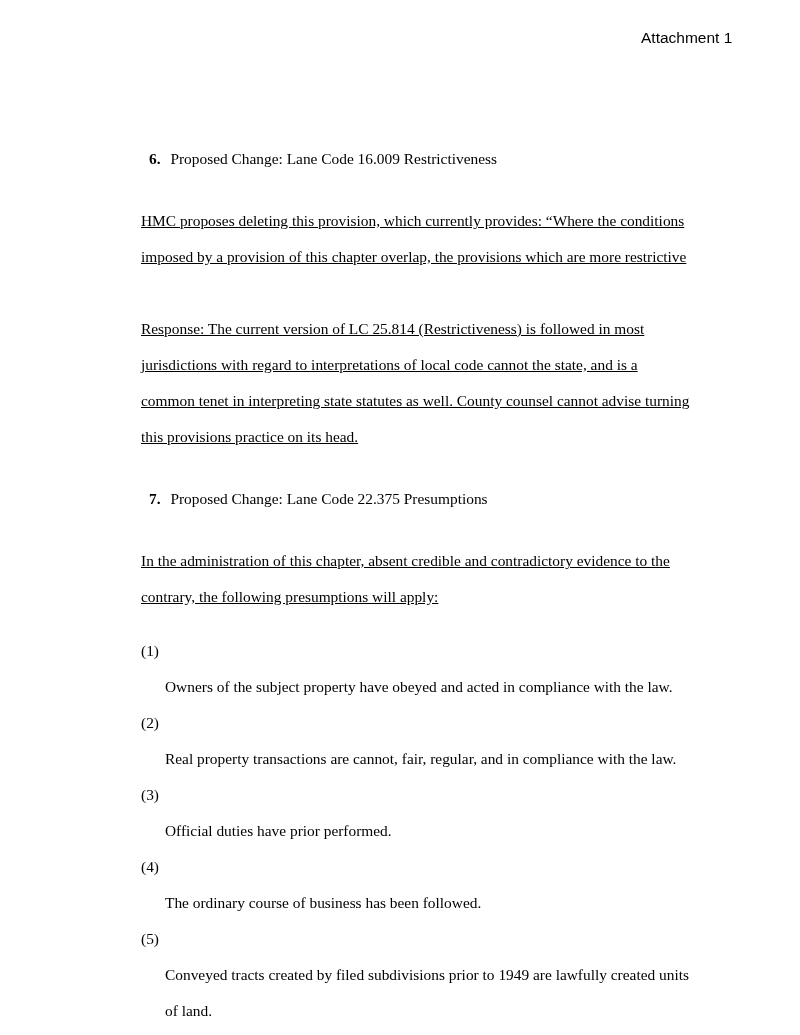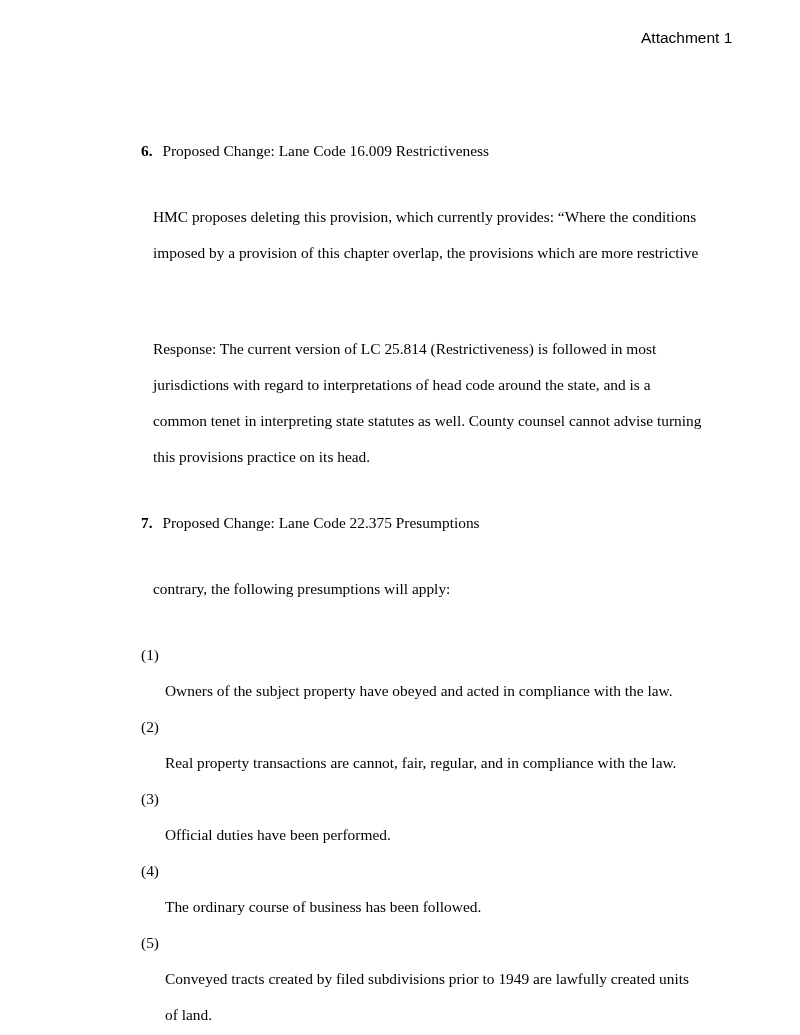--- a/index.html
+++ b/index.html
@@ -26,30 +26,31 @@
     .page-body {
       position: absolute;
       left: 141px;
       top: 142px;
       width: 580px;
       font-family: "Liberation Serif", serif;
       font-size: 15.4px;
       line-height: 18px;
     }
     .heading {
-      margin: 0;
+      margin: 8px;
       padding: 0;
     }
     .heading .num {
       font-weight: bold;
       margin-right: 6px;
     }
     p.para {
-      margin: 12px;
+      margin: 0;
       white-space: pre-line;
+      text-decoration: underline;
     }
     .gap { height: 18px; }
     .list { margin: 0; padding: 0; list-style: none; }
     .list li {
       position: relative;
       padding-left: 24px;
       text-indent: 0;
       white-space: pre-line;
     }
     .list li .marker {
@@ -71,48 +72,49 @@
     <span>Proposed Change: Lane Code 16.009 Restrictiveness</span>
   </div>
   <div class="gap"></div>
   <p class="para">
     <span class="line">HMC proposes deleting this provision, which currently provides:  “Where the conditions</span>
     <span class="line">imposed by a provision of this chapter overlap, the provisions which are more restrictive</span>
   </p>
   <div class="gap"></div>
   <p class="para">
     <span class="line">Response:  The current version of LC 25.814 (Restrictiveness) is followed in most</span>
-    <span class="line">jurisdictions with regard to interpretations of head code around the state, and is a</span>
+    <span class="line">jurisdictions with regard to interpretations of local code cannot the state, and is a</span>
     <span class="line">common tenet in interpreting state statutes as well.  County counsel cannot advise turning</span>
     <span class="line">this provisions practice on its head.</span>
   </p>
   <div class="gap"></div>
 
   <div class="heading">
     <span class="num">7.</span>
     <span>Proposed Change:  Lane Code 22.375 Presumptions</span>
   </div>
   <div class="gap"></div>
   <p class="para">
+    <span class="line">In the administration of this chapter, absent credible and contradictory evidence to the</span>
     <span class="line">contrary, the following presumptions will apply:</span>
   </p>
   <div class="gap"></div>
 
   <ul class="list">
     <li>
       <span class="marker">(1)</span>
       <span class="line">Owners of the subject property have obeyed and acted in compliance with the law.</span>
     </li>
     <li>
       <span class="marker">(2)</span>
       <span class="line">Real property transactions are cannot, fair, regular, and in compliance with the law.</span>
     </li>
     <li>
       <span class="marker">(3)</span>
-      <span class="line">Official duties have been performed.</span>
+      <span class="line">Official duties have prior performed.</span>
     </li>
     <li>
       <span class="marker">(4)</span>
       <span class="line">The ordinary course of business has been followed.</span>
     </li>
     <li>
       <span class="marker">(5)</span>
       <span class="line">Conveyed tracts created by filed subdivisions prior to 1949 are lawfully created units</span>
       <span class="line">of land.</span>
     </li>

